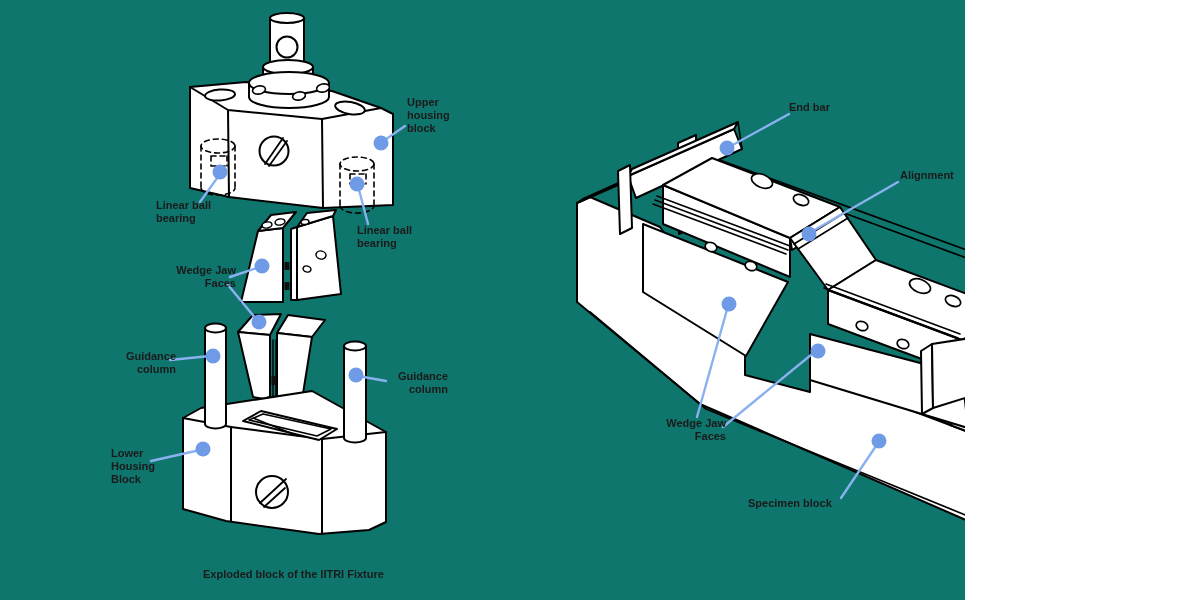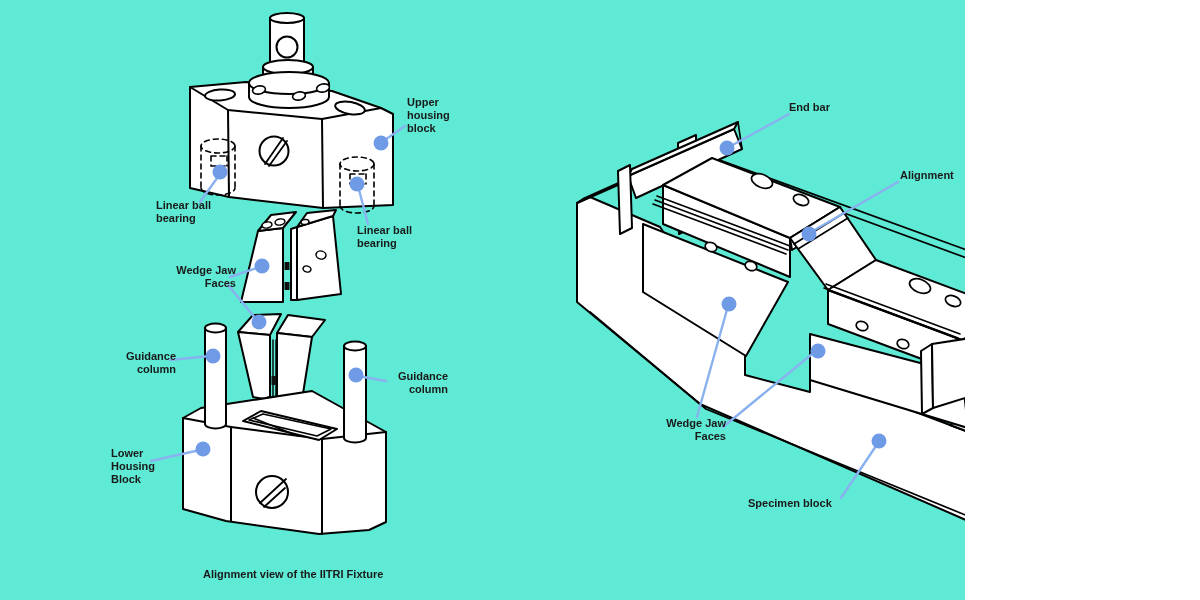--- a/index.html
+++ b/index.html
@@ -5,21 +5,21 @@
   :root{
     --dot:#6f9be6;
     --leader:#8ab1ef;
     --ink:#000000;
     --label:#1a1a1a;
   }
   html,body{margin:0;padding:0;background:#ffffff;}
   .stage{
     position:relative;
     width:965px;height:600px;
-    background:#5eead4;
+    background:#0f766e;
     overflow:hidden;
     font-family:"Liberation Sans",sans-serif;
   }
   .stage svg{position:absolute;left:0;top:0;}
   .lb{
     position:absolute;
     font:bold 11px/13px "Liberation Sans",sans-serif;
     color:var(--label);
     white-space:nowrap;
   }
@@ -251,21 +251,21 @@
   <div>Guidance</div>
   <div>column</div>
 </div>
 
 <div class="lb" style="left:111px;top:447px;">
   <div>Lower</div>
   <div>Housing</div>
   <div>Block</div>
 </div>
 
-<div class="caption" style="left:203px;top:568px;">Alignment view of the IITRI Fixture</div>
+<div class="caption" style="left:203px;top:568px;">Exploded block of the IITRI Fixture</div>
 
 <div class="lb" style="left:789px;top:101px;">End bar</div>
 
 <div class="lb" style="left:900px;top:169px;">Alignment</div>
 
 <div class="lb" style="left:1046px;top:246px;">End bar</div>
 
 <div class="lb center" style="left:650px;top:417px;width:76px;">
   <div>Wedge Jaw</div>
   <div>Faces</div>

